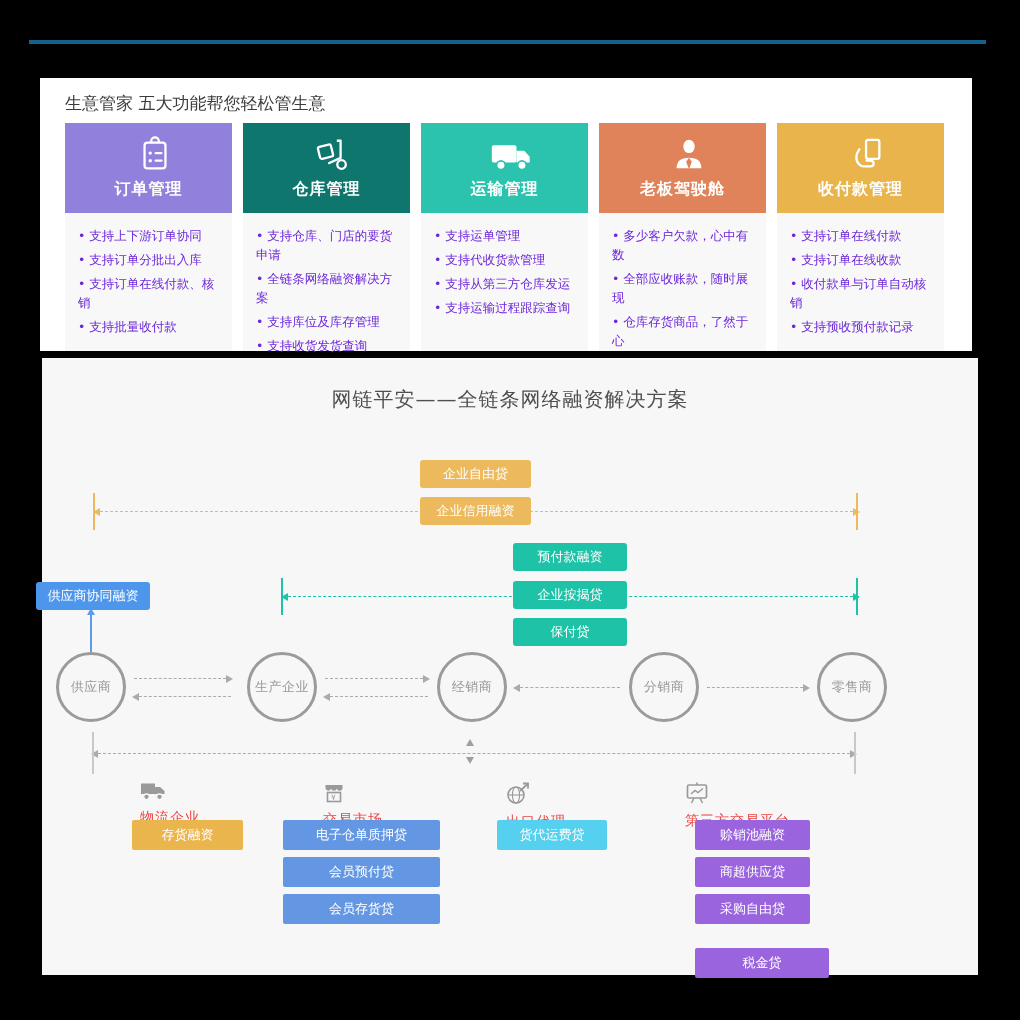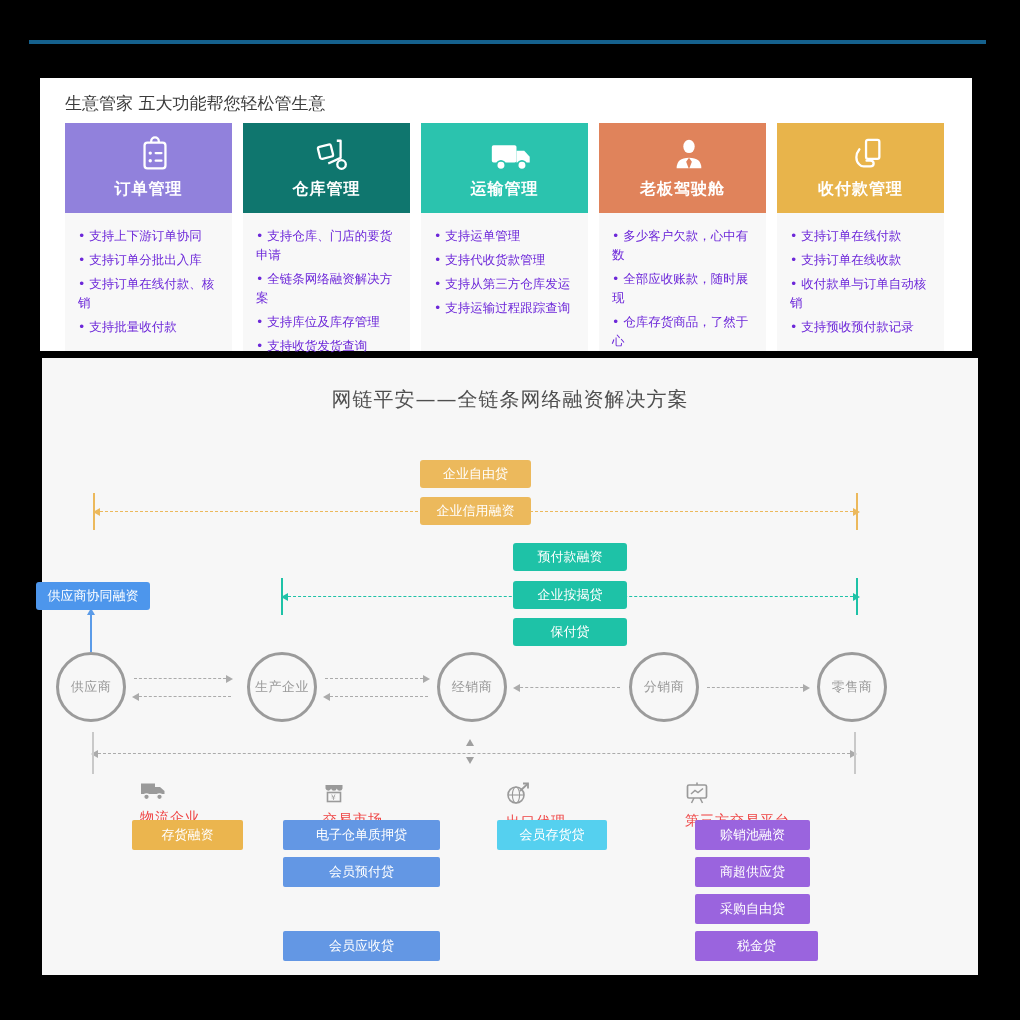--- a/index.html
+++ b/index.html
@@ -249,22 +249,22 @@
         <line x1="9" y1="16" x2="6.5" y2="21" stroke="#9a9a9a" stroke-width="1.5"></line>
         <line x1="15" y1="16" x2="17.5" y2="21" stroke="#9a9a9a" stroke-width="1.5"></line>
       </svg>
       <span>第三方交易平台</span>
     </div>
 
     <div class="bb bg-gold" style="left:90px;top:462px;width:111px">存货融资</div>
 
     <div class="bb bg-mblue" style="left:241px;top:462px;width:157px">电子仓单质押贷</div>
     <div class="bb bg-mblue" style="left:241px;top:499px;width:157px">会员预付贷</div>
-    <div class="bb bg-mblue" style="left:241px;top:573px;width:157px">会员应收贷</div>
-
-    <div class="bb bg-cyan" style="left:455px;top:462px;width:110px">会员存货贷</div>
+    <div class="bb bg-mblue" style="left:241px;top:536px;width:157px">会员存货贷</div>
+
+    <div class="bb bg-cyan" style="left:455px;top:462px;width:110px">货代运费贷</div>
 
     <div class="bb bg-purple" style="left:653px;top:462px;width:115px">赊销池融资</div>
     <div class="bb bg-purple" style="left:653px;top:499px;width:115px">商超供应贷</div>
     <div class="bb bg-purple" style="left:653px;top:536px;width:115px">采购自由贷</div>
-    <div class="bb bg-purple" style="left:653px;top:573px;width:123px">税金贷</div>
+    <div class="bb bg-purple" style="left:653px;top:590px;width:134px">税金贷</div>
   </section>
 </div>
 
 </body></html>

